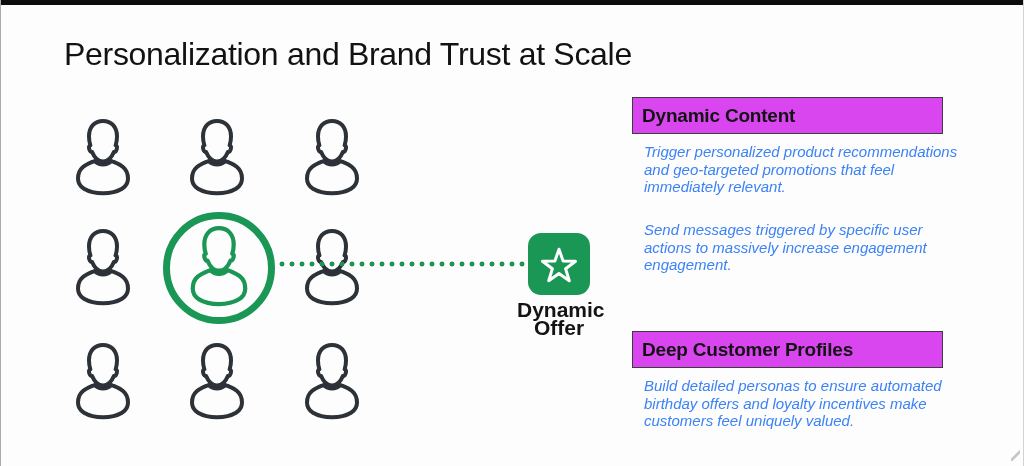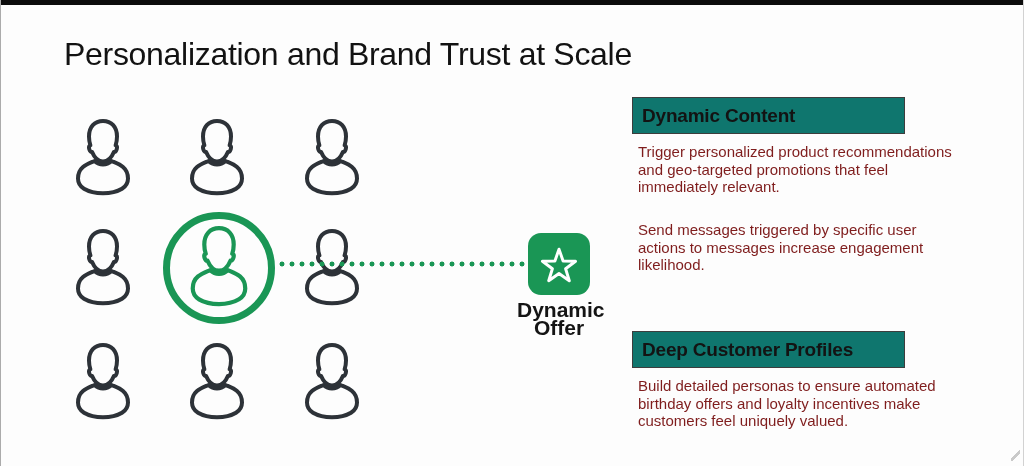--- a/index.html
+++ b/index.html
@@ -38,30 +38,30 @@
     display:flex;align-items:center;justify-content:center;
   }
   .offer-label{
     position:absolute;left:517px;top:301px;width:84px;
     text-align:center;font-size:21px;font-weight:700;line-height:18px;color:#141414;
   }
 
   
   .panel{position:absolute;left:632px;width:311px;}
   .panel-box{
-    box-sizing:border-box;height:37px;width:273px;
-    border:1.5px solid var(--border,#3d3d3d);background:#0f766e;
+    box-sizing:border-box;height:37px;width:311px;
+    border:1.5px solid var(--border,#3d3d3d);background:#d946ef;
     display:flex;align-items:center;padding-left:9px;
   }
   .panel-box .panel-title{
     font-size:19px;font-weight:700;letter-spacing:-0.2px;color:#131313;white-space:nowrap;
   }
   .panel-body{
-    margin-top:9px;margin-left:6px;width:316px;
-    font-size:15px;line-height:17.5px;color:#7f1d1d;
+    margin-top:9px;margin-left:12px;width:316px;
+    font-size:15px;line-height:17.5px;color:#3b82f6;font-style:italic;
   }
   .corner-artifact{
     position:absolute;left:1011px;top:449px;width:9px;height:12px;opacity:.45;
     background:linear-gradient(135deg, transparent 44%, #8a8a8a 46%, #8a8a8a 62%, transparent 64%);
   }
 </style>
 </head>
 <body>
 
 <svg width="0" height="0" style="position:absolute" aria-hidden="true">
@@ -124,21 +124,21 @@
 <div class="offer-label">Dynamic Offer</div>
 
 <div class="panel" style="top:97px">
   <div class="panel-box">
     <span class="panel-title">Dynamic Content</span>
   </div>
   <div class="panel-body">Trigger personalized product recommendations and geo-targeted promotions that feel immediately relevant.</div>
 </div>
 
 <div class="panel" style="top:212px">
-  <div class="panel-body">Send messages triggered by specific user actions to messages increase engagement likelihood.</div>
+  <div class="panel-body">Send messages triggered by specific user actions to massively increase engagement engagement.</div>
 </div>
 
 <div class="panel" style="top:331px">
   <div class="panel-box">
     <span class="panel-title">Deep Customer Profiles</span>
   </div>
   <div class="panel-body">Build detailed personas to ensure automated birthday offers and loyalty incentives make customers feel uniquely valued.</div>
 </div>
 
 <div class="corner-artifact"></div>

